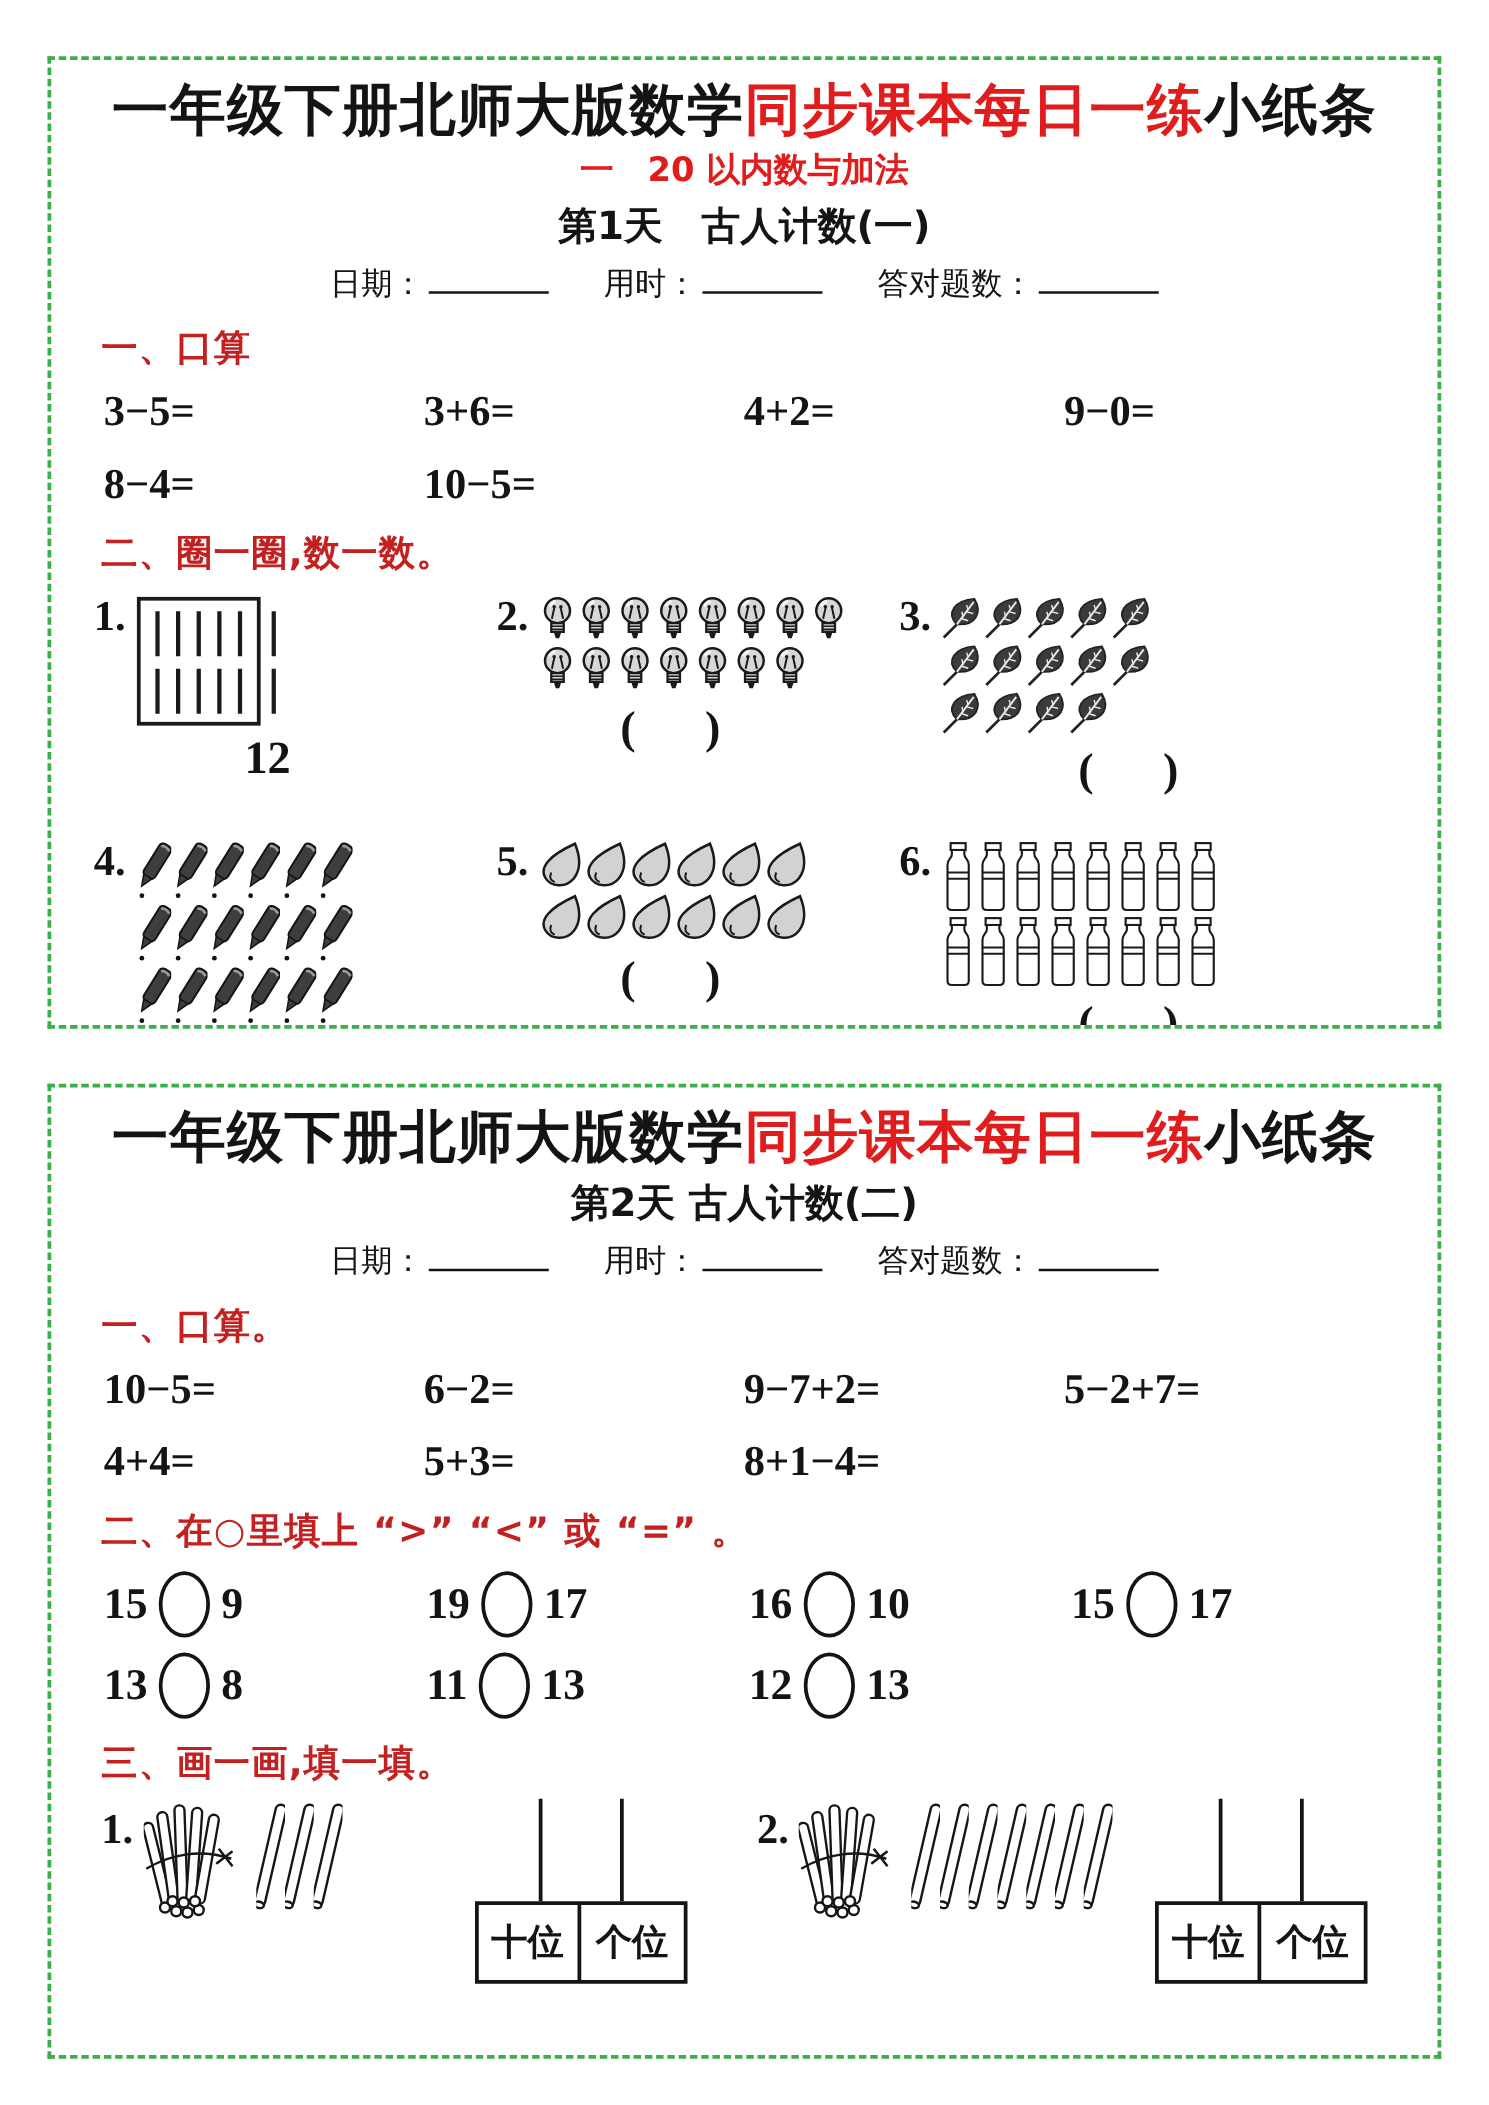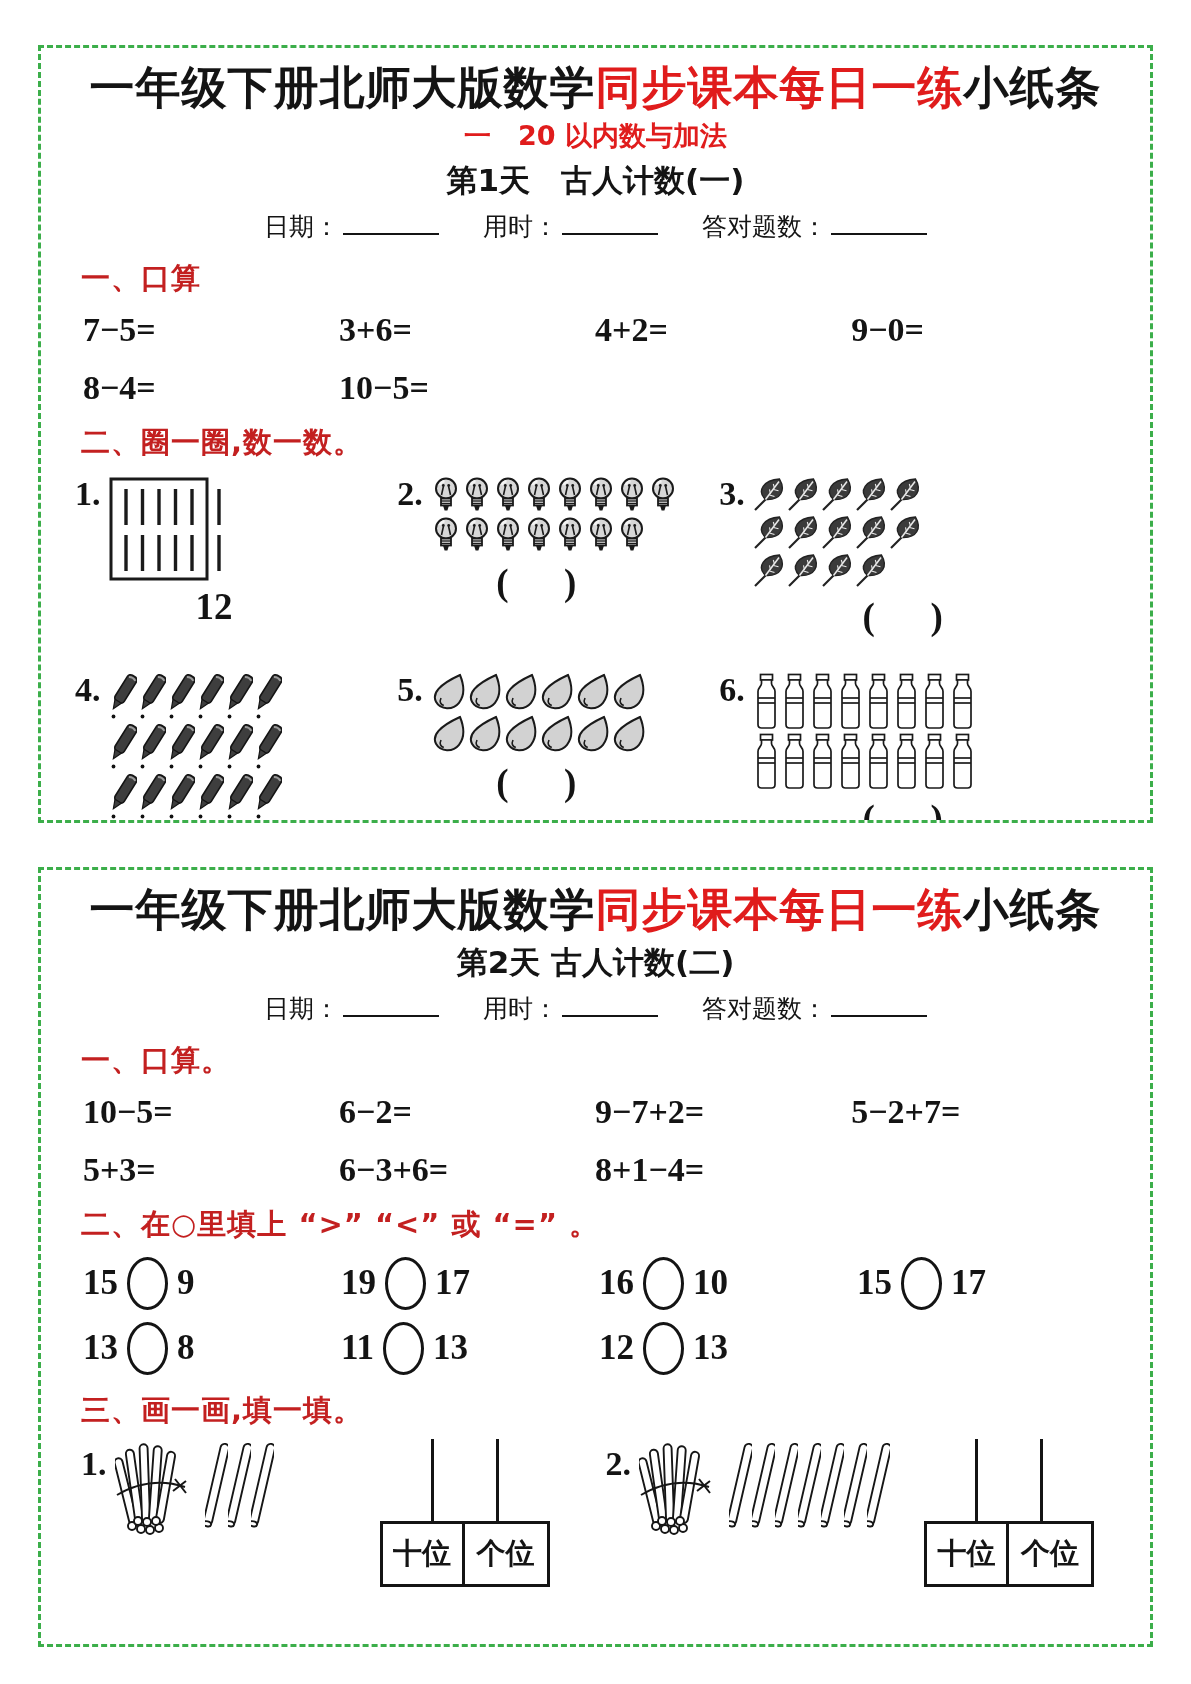--- a/index.html
+++ b/index.html
@@ -77,21 +77,21 @@
     <div class="unit">一　20 以内数与加法</div>
     <div class="day">第1天　古人计数(一)</div>
     <div class="meta">
       <span class="m-group"><span>日期：</span><span class="blank"></span></span>
       <span class="m-group"><span>用时：</span><span class="blank"></span></span>
       <span class="m-group"><span>答对题数：</span><span class="blank"></span></span>
     </div>
 
     <div class="sec-heading">一、口算</div>
     <div class="calc-grid">
-        <span class="calc-item">7−5=</span>
+        <span class="calc-item">3−5=</span>
         <span class="calc-item">3+6=</span>
         <span class="calc-item">4+2=</span>
         <span class="calc-item">9−0=</span>
         <span class="calc-item">8−4=</span>
         <span class="calc-item">10−5=</span>
       </div>
 
     <div class="sec-heading">二、圈一圈,数一数。</div>
     <div class="count-grid">
       <div class="count-cell">
@@ -731,22 +731,22 @@
       <span class="m-group"><span>用时：</span><span class="blank"></span></span>
       <span class="m-group"><span>答对题数：</span><span class="blank"></span></span>
     </div>
 
     <div class="sec-heading">一、口算。</div>
     <div class="calc-grid">
         <span class="calc-item">10−5=</span>
         <span class="calc-item">6−2=</span>
         <span class="calc-item">9−7+2=</span>
         <span class="calc-item">5−2+7=</span>
+        <span class="calc-item">4+4=</span>
         <span class="calc-item">5+3=</span>
-        <span class="calc-item">6−3+6=</span>
         <span class="calc-item">8+1−4=</span>
       </div>
 
     <div class="sec-heading">二、在○里填上 “&gt;” “&lt;” 或 “=” 。</div>
     <div class="cmp-grid">
         <span class="cmp">
           <span class="cmp-n">15</span>
           <span class="cmp-circle"></span>
           <span class="cmp-n">9</span>
         </span>

